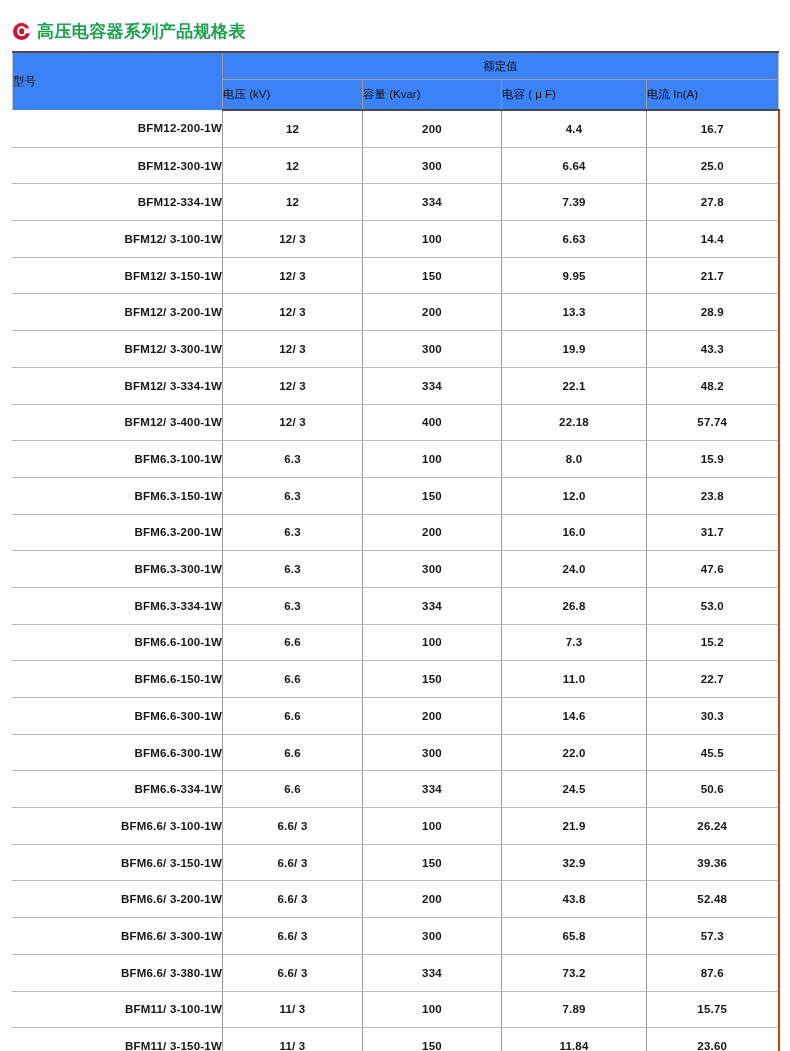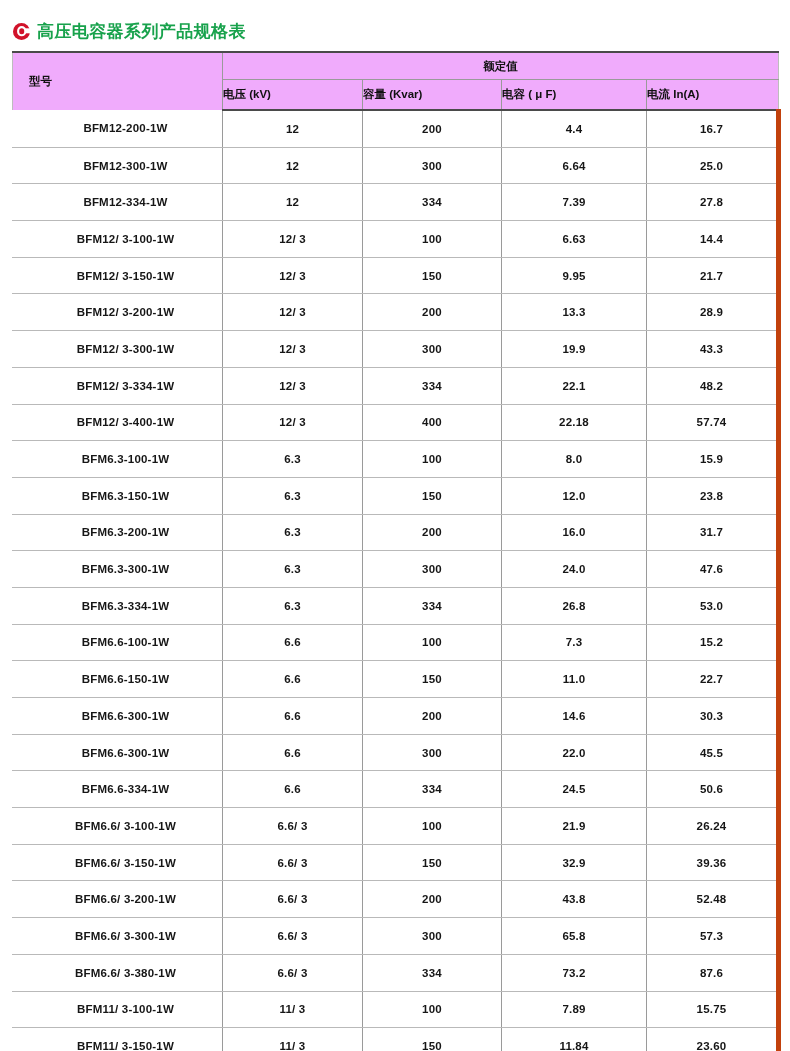--- a/index.html
+++ b/index.html
@@ -90,32 +90,31 @@
   }
 
   
   col.c-model   { width: 210px; }
   col.c-voltage { width: 140px; }
   col.c-cap     { width: 139px; }
   col.c-farad   { width: 145px; }
   col.c-current { width: 132px; }
 
   thead th {
-    background: #f0abfc;
-    font-weight: 700;
+    background: #3b82f6;
+    font-weight: 400;
     color: #111111;
     border-left: 1px solid #9a9a9a;
     border-right: 1px solid #9a9a9a;
   }
   thead tr:first-child th {
     border-top: 2px solid #4a4a4a;
   }
   thead th.h-model {
     text-align: left;
-    padding-left: 16px;
     vertical-align: middle;
     border-left: 1px solid #bdbdbd;
   }
   thead th.h-rated {
     text-align: center;
     height: 26px;
     line-height: 26px;
     border-bottom: 1px solid #9a9a9a;
     border-right: 1px solid #bdbdbd;
   }
@@ -136,26 +135,26 @@
     border-bottom: 1px solid #b9b9b9;
     border-left: 1px solid #9a9a9a;
     border-right: 1px solid #9a9a9a;
     text-align: center;
     vertical-align: middle;
     color: #161616;
     font-weight: 600;
     letter-spacing: 0.2px;
   }
   tbody td.model {
-    text-align: center;
+    text-align: right;
     padding-left: 16px;
     border-left: 1px solid #ffffff;
   }
   tbody td.last {
-    border-right: 5px solid #c2410c;
+    border-right: 2px solid #c2410c;
   }
   tbody tr:last-child td {
     border-bottom: 2px solid #4a4a4a;
   }
 </style>
 </head>
 <body>
 
 <div class="page">
 

